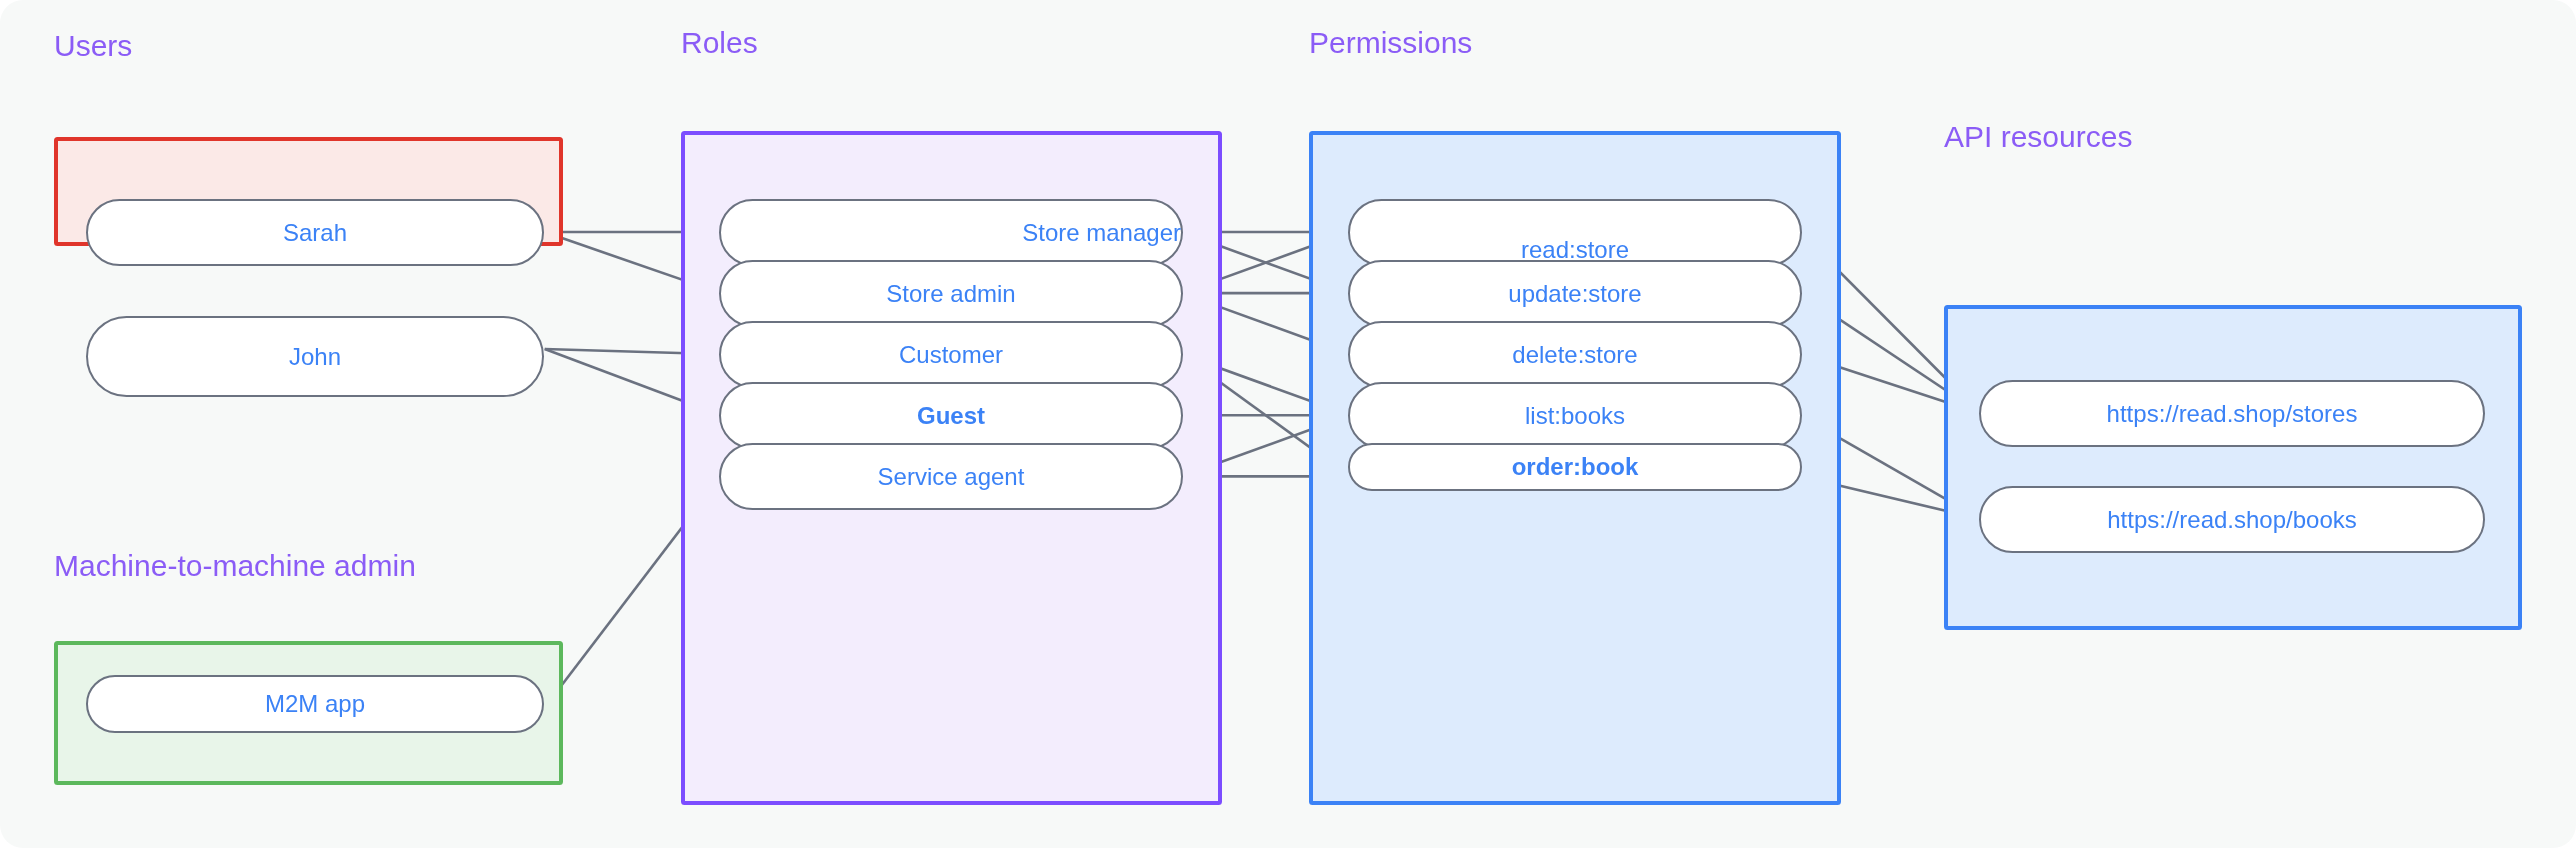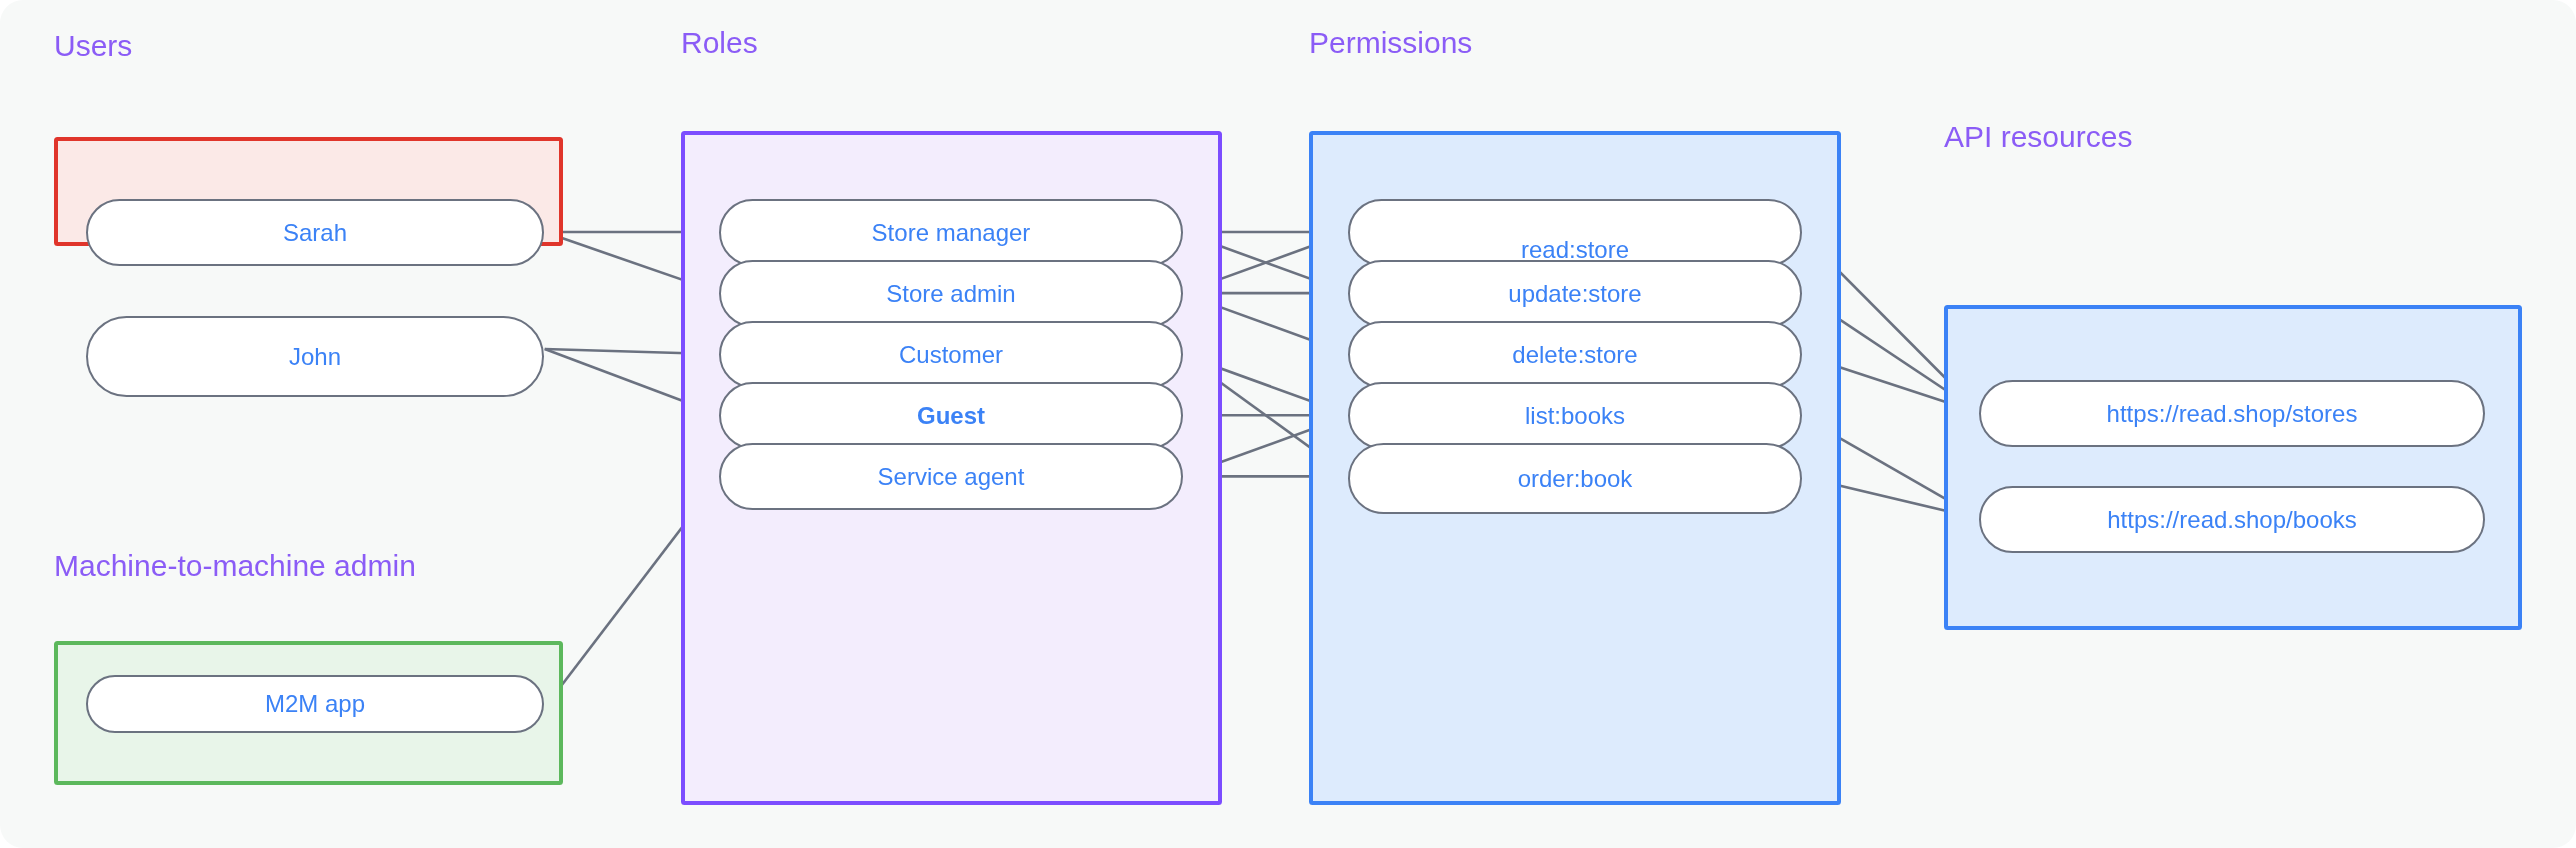--- a/index.html
+++ b/index.html
@@ -100,21 +100,21 @@
       <div class="node" style="left: 86px; top: 316px; width: 458px; height: 81px; border-color: rgb(107, 114, 128); background: rgb(255, 255, 255);">
         <span>John</span>
       </div>
       <div class="group-title" style="left: 54px; top: 551px;">Machine-to-machine admin</div>
       <div class="group-box" style="left: 54px; top: 641px; width: 509px; height: 144px; border-color: rgb(92, 184, 92); background: rgb(232, 245, 233);"></div>
       <div class="node" style="left: 86px; top: 675px; width: 458px; height: 58px; border-color: rgb(107, 114, 128); background: rgb(255, 255, 255); justify-content: center;">
         <span>M2M app</span>
       </div>
       <div class="group-title" style="left: 681px; top: 28px;">Roles</div>
       <div class="group-box" style="left: 681px; top: 131px; width: 541px; height: 674px; border-color: rgb(124, 77, 255); background: rgb(243, 237, 253);"></div>
-      <div class="node" style="left: 719px; top: 199px; width: 464px; height: 67px; border-color: rgb(107, 114, 128); background: rgb(255, 255, 255);">
+      <div class="node" style="left: 719px; top: 199px; width: 464px; height: 67px; border-color: rgb(107, 114, 128); background: rgb(255, 255, 255); justify-content: flex-end;">
         <span>Store manager</span>
       </div>
       <div class="node" style="left: 719px; top: 260px; width: 464px; height: 67px; border-color: rgb(107, 114, 128); background: rgb(255, 255, 255);">
         <span>Store admin</span>
       </div>
       <div class="node" style="left: 719px; top: 321px; width: 464px; height: 67px; border-color: rgb(107, 114, 128); background: rgb(255, 255, 255);">
         <span>Customer</span>
       </div>
       <div class="node" style="left: 719px; top: 382px; width: 464px; height: 67px; border-color: rgb(107, 114, 128); background: rgb(255, 255, 255); font-weight: bold;">
         <span>Guest</span>
@@ -129,21 +129,21 @@
       </div>
       <div class="node" style="left: 1348px; top: 260px; width: 454px; height: 67px; border-color: rgb(107, 114, 128); background: rgb(255, 255, 255);">
         <span>update:store</span>
       </div>
       <div class="node" style="left: 1348px; top: 321px; width: 454px; height: 67px; border-color: rgb(107, 114, 128); background: rgb(255, 255, 255);">
         <span>delete:store</span>
       </div>
       <div class="node" style="left: 1348px; top: 382px; width: 454px; height: 67px; border-color: rgb(107, 114, 128); background: rgb(255, 255, 255);">
         <span>list:books</span>
       </div>
-      <div class="node" style="left: 1348px; top: 443px; width: 454px; height: 71px; border-color: rgb(107, 114, 128); background: rgb(255, 255, 255);">
+      <div class="node" style="left: 1348px; top: 443px; width: 454px; height: 48px; border-color: rgb(107, 114, 128); background: rgb(255, 255, 255); font-weight: bold;">
         <span>order:book</span>
       </div>
       <div class="group-title" style="left: 1944px; top: 122px;">API resources</div>
       <div class="group-box" style="left: 1944px; top: 305px; width: 578px; height: 325px; border-color: rgb(59, 130, 246); background: rgb(221, 235, 253);"></div>
       <div class="node" style="left: 1979px; top: 380px; width: 506px; height: 67px; border-color: rgb(107, 114, 128); background: rgb(255, 255, 255); justify-content: center;">
         <span>https://read.shop/stores</span>
       </div>
       <div class="node" style="left: 1979px; top: 486px; width: 506px; height: 67px; border-color: rgb(107, 114, 128); background: rgb(255, 255, 255);">
         <span>https://read.shop/books</span>
       </div>

